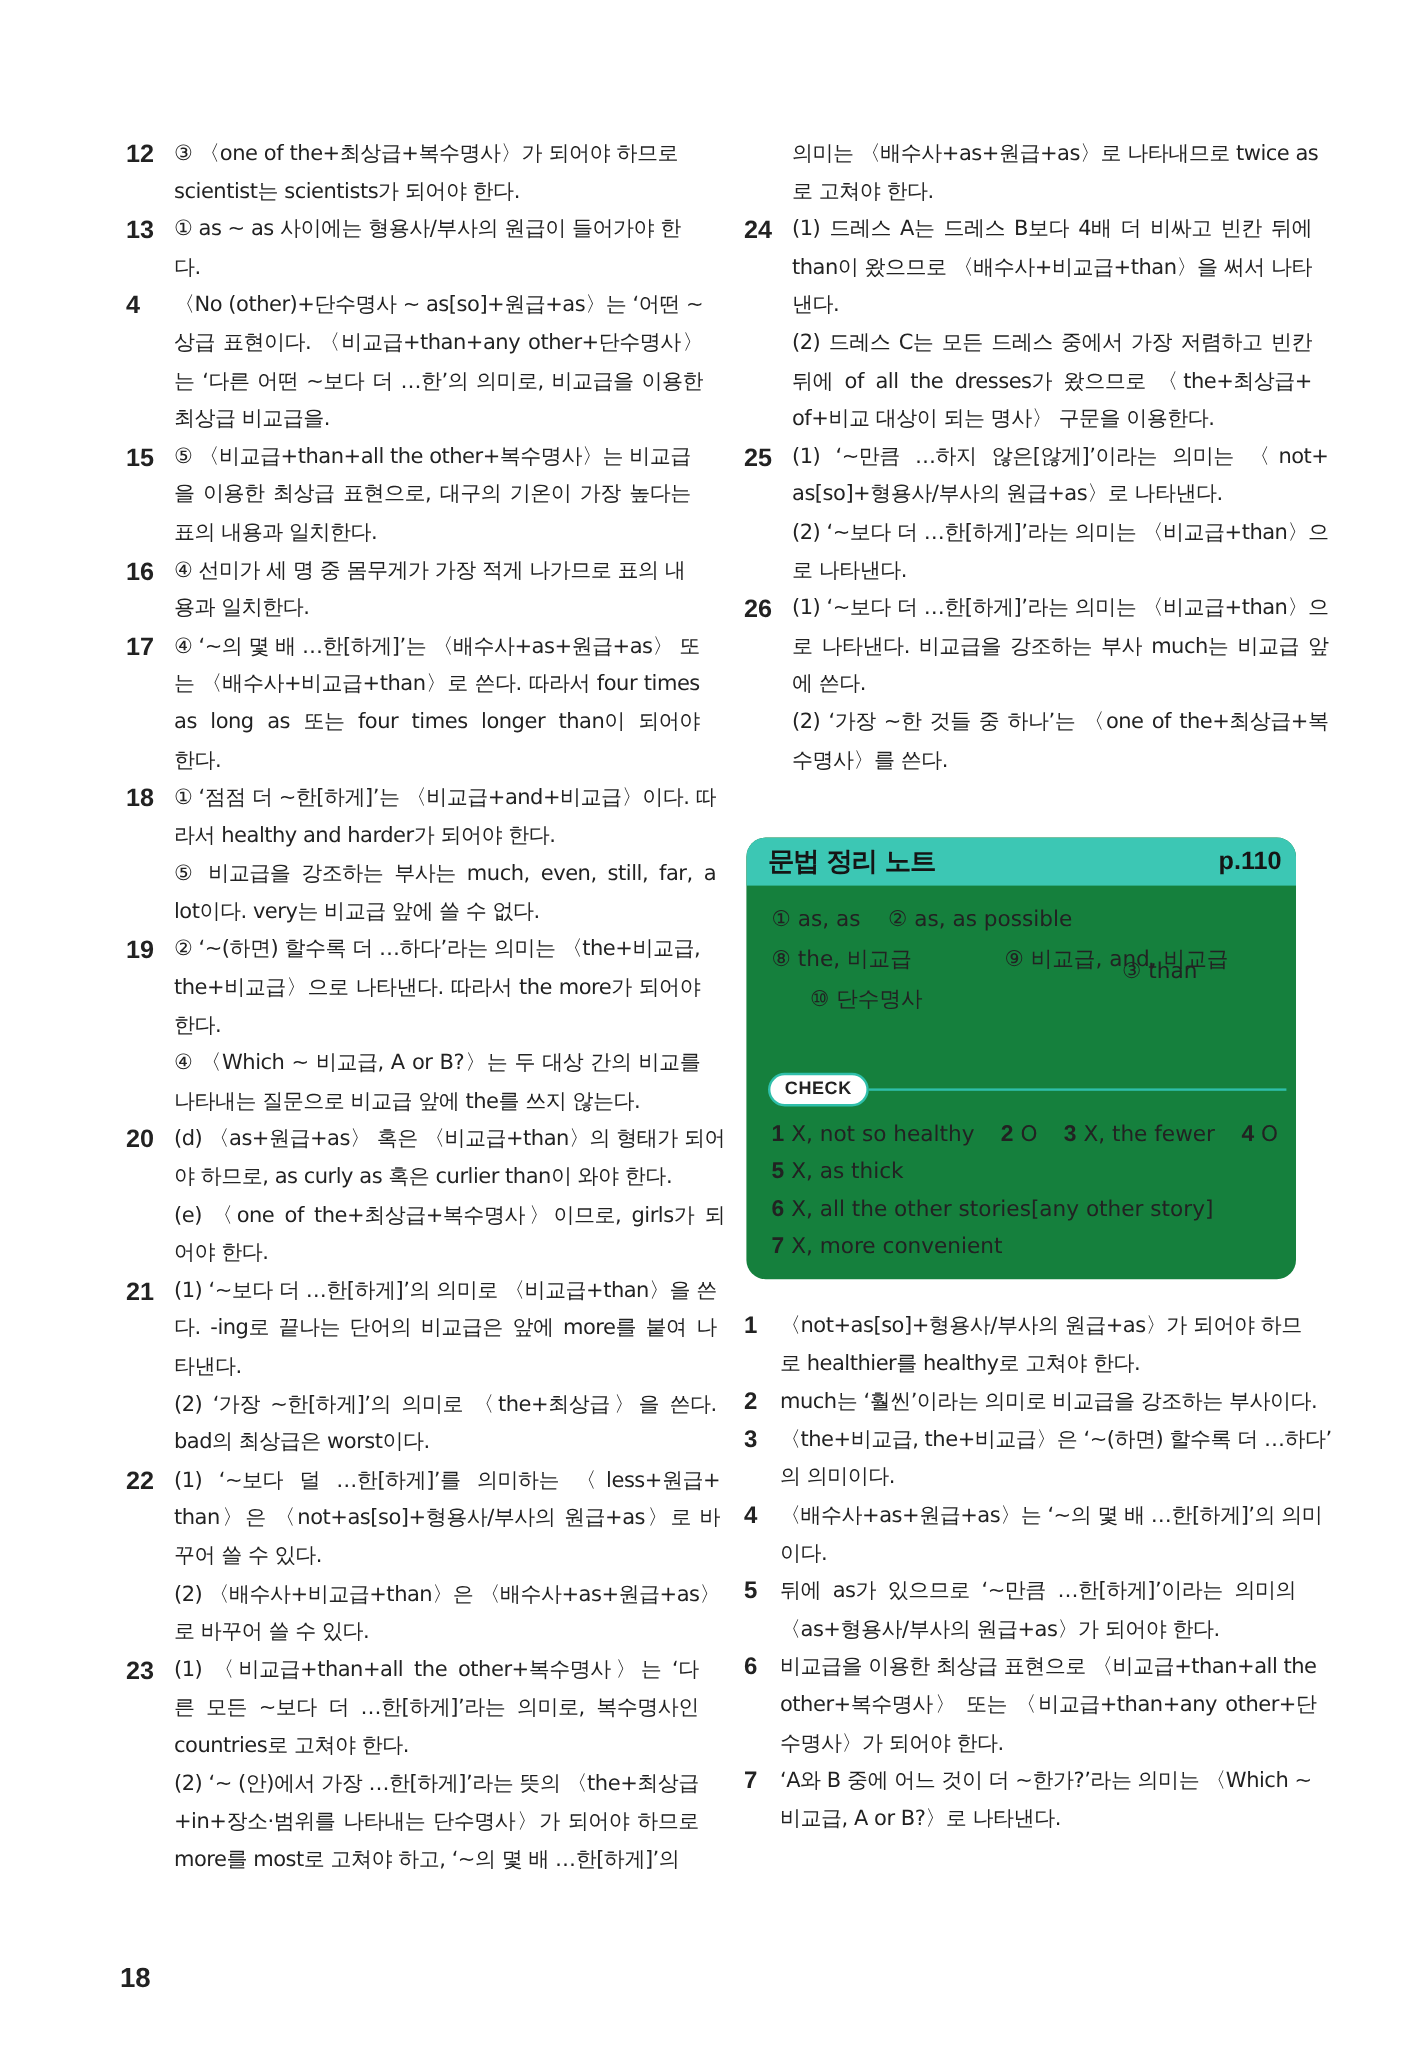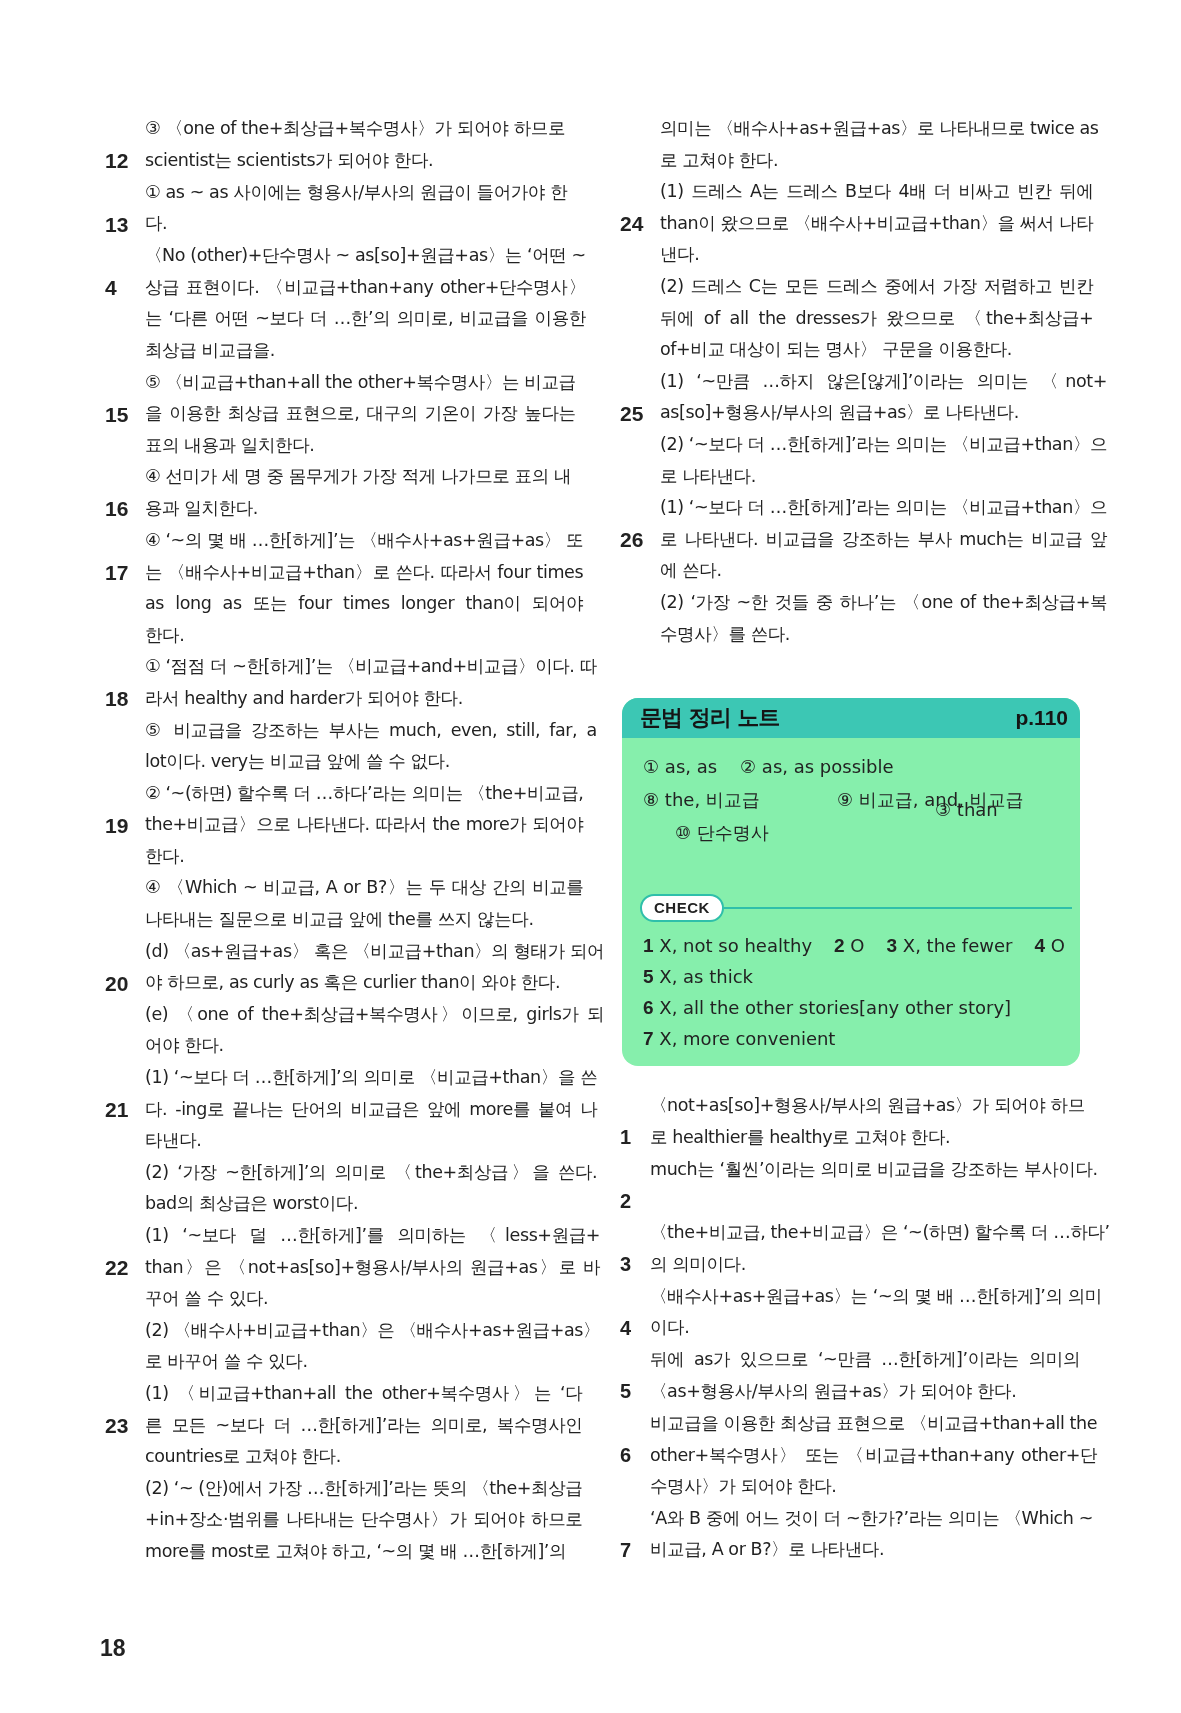--- a/index.html
+++ b/index.html
@@ -8,34 +8,34 @@
     font-family:"DejaVu Sans", "Liberation Sans", sans-serif;
     color:#222222;
   }
   .col { position:absolute; top:113px; }
   .col-left { left:105px; width:460px; }
   .col-right { left:620px; width:460px; }
   .entry { display:flex; align-items:flex-start; }
   .num {
     flex:0 0 40px; width:40px;
     font-family:"Liberation Sans", sans-serif;
-    font-weight:bold; font-size:21px; line-height:31.6px; color:#222;margin-top:32px;
+    font-weight:bold; font-size:21px; line-height:31.6px; color:#222;
   }
   .body { flex:1 1 auto; }
   .line {
     font-size:17.5px; line-height:31.6px; height:31.6px; white-space:nowrap;
     letter-spacing:-0.4px;
     font-family:"DejaVu Sans", sans-serif;
   }
   .line.just { text-align:justify; text-align-last:justify; }
 
   
   .note {
     position:absolute; left:622px; top:698px; width:458px; height:368px;
-    background:#86efac; border-radius:16px; overflow:hidden;
+    background:#15803d; border-radius:16px; overflow:hidden;
   }
   .note-header {
     height:40px; background:#3cc7b4; display:flex; align-items:center;
     justify-content:space-between; padding:0 12px 0 18px;
   }
   .note-title { font-weight:bold; font-size:22px; color:#151515; letter-spacing:-1px; }
   .note-page { font-weight:bold; font-size:21px; color:#151515; font-family:"Liberation Sans", sans-serif;padding-left:26px; }
   .note-grid { position:absolute; left:21px; top:52px; width:420px; }
   .note-row { height:33px; line-height:33px; position:relative; font-size:18px; }
   .note-cell { position:absolute; top:0; white-space:nowrap; color:#222; }

